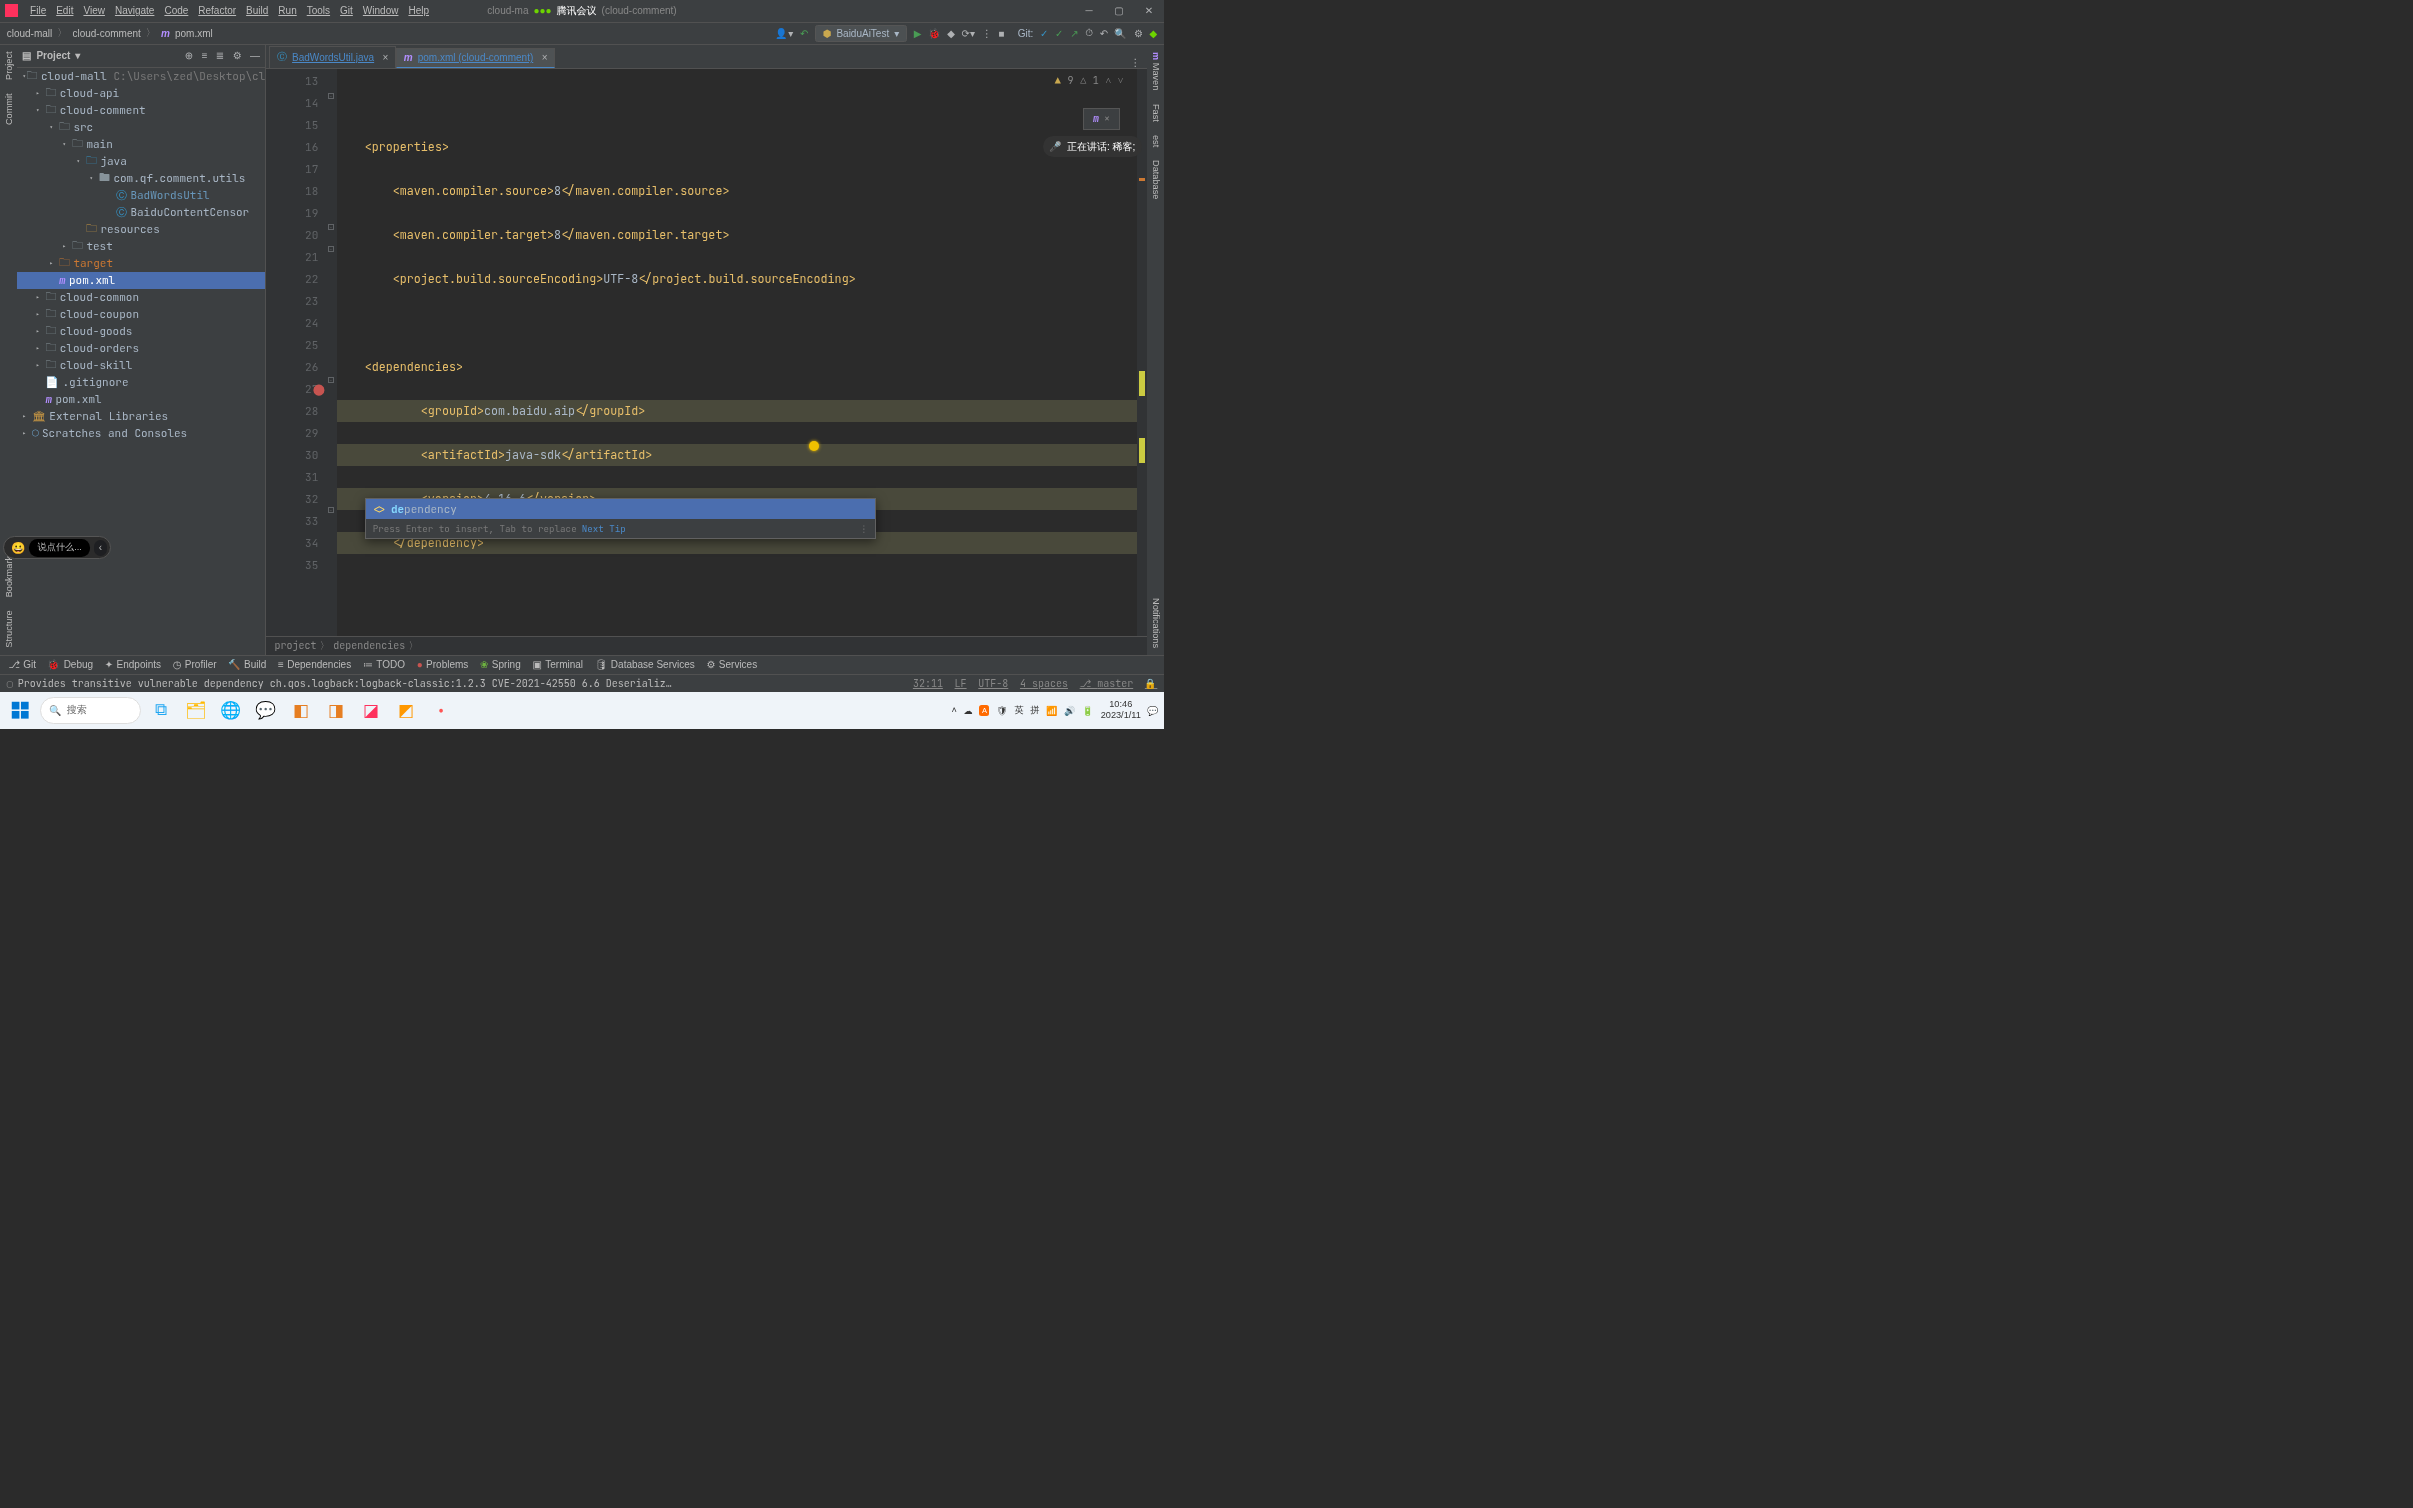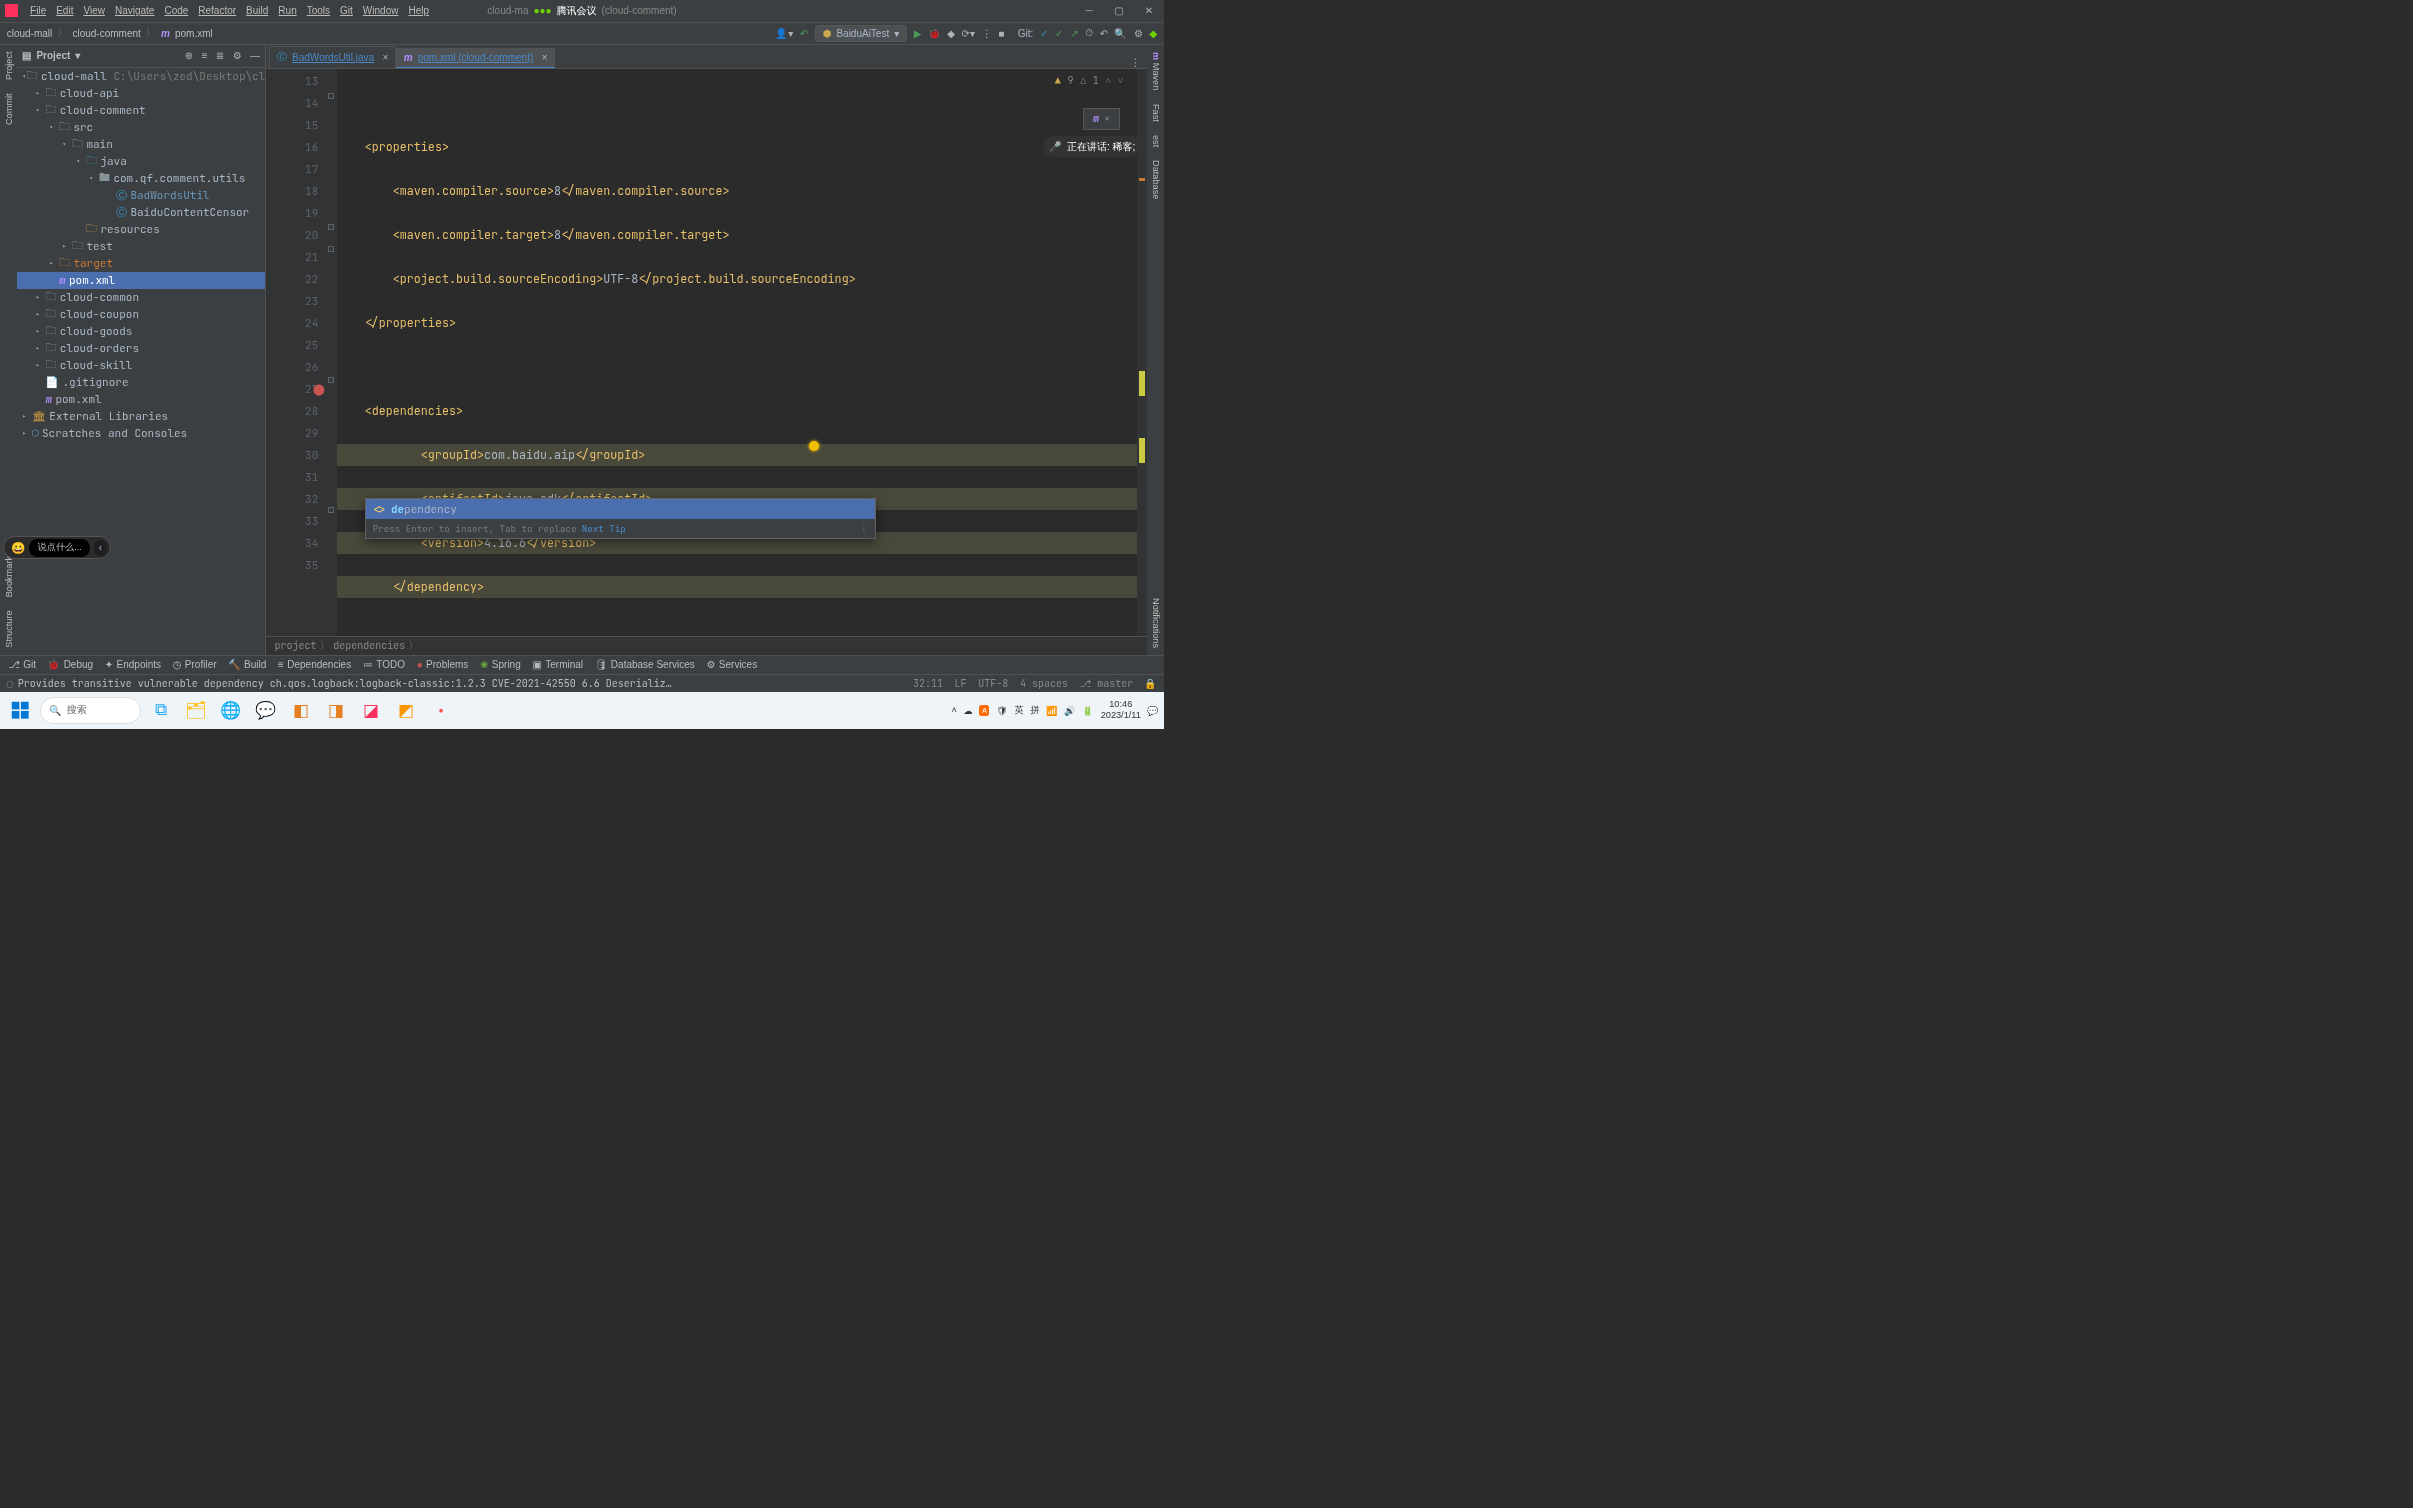--- a/index.html
+++ b/index.html
@@ -314,21 +314,21 @@
 .status-bar {
   height: 18.4px;
   background: #3C3F41;
   border-top: 0.8px solid #515151;
   display: flex; align-items: center;
   padding: 0 6.7px;
   color: #888;
   font-size: 10px;
 }
 .status-bar .msg { color: #BBB; white-space: nowrap; overflow: hidden; text-overflow: ellipsis; max-width: 654px;}
-.status-bar .right { margin-left: auto; display: flex; gap: 11.7px; }
+.status-bar .right { margin-left: auto; display: flex; gap: 11.7px;  text-decoration: underline;}
 
 
 .taskbar {
   height: 37px;
   background: #EFF4F9;
   display: flex;
   align-items: center;
   padding: 0 5px;
   gap: 5px;
 }
@@ -624,21 +624,20 @@
         <div class="fold-mark" style="top:177px">-</div>
         <div class="fold-mark" style="top:308px">-</div>
         <div class="fold-mark" style="top:438px">-</div>
       </div>
       <div class="code">
 <div> </div>
 <div>    <span class="tag">&lt;properties&gt;</span></div>
 <div>        <span class="tag">&lt;maven.compiler.source&gt;</span><span>8</span><span class="tag">&lt;/maven.compiler.source&gt;</span></div>
 <div>        <span class="tag">&lt;maven.compiler.target&gt;</span><span>8</span><span class="tag">&lt;/maven.compiler.target&gt;</span></div>
 <div>        <span class="tag">&lt;project.build.sourceEncoding&gt;</span><span>UTF-8</span><span class="tag">&lt;/project.build.sourceEncoding&gt;</span></div>
-<div>    <span class="tag">&lt;/properties&gt;</span></div>
 <div> </div>
 <div>    <span class="tag">&lt;dependencies&gt;</span></div>
 <div class="hlbg">            <span class="tag">&lt;groupId&gt;</span><span>com.baidu.aip</span><span class="tag">&lt;/groupId&gt;</span></div>
 <div class="hlbg">            <span class="tag">&lt;artifactId&gt;</span><span>java-sdk</span><span class="tag">&lt;/artifactId&gt;</span></div>
 <div class="hlbg">            <span class="tag">&lt;version&gt;</span><span>4.16.6</span><span class="tag">&lt;/version&gt;</span></div>
 <div class="hlbg">        <span class="tag">&lt;/dependency&gt;</span></div>
 
 
 
 

